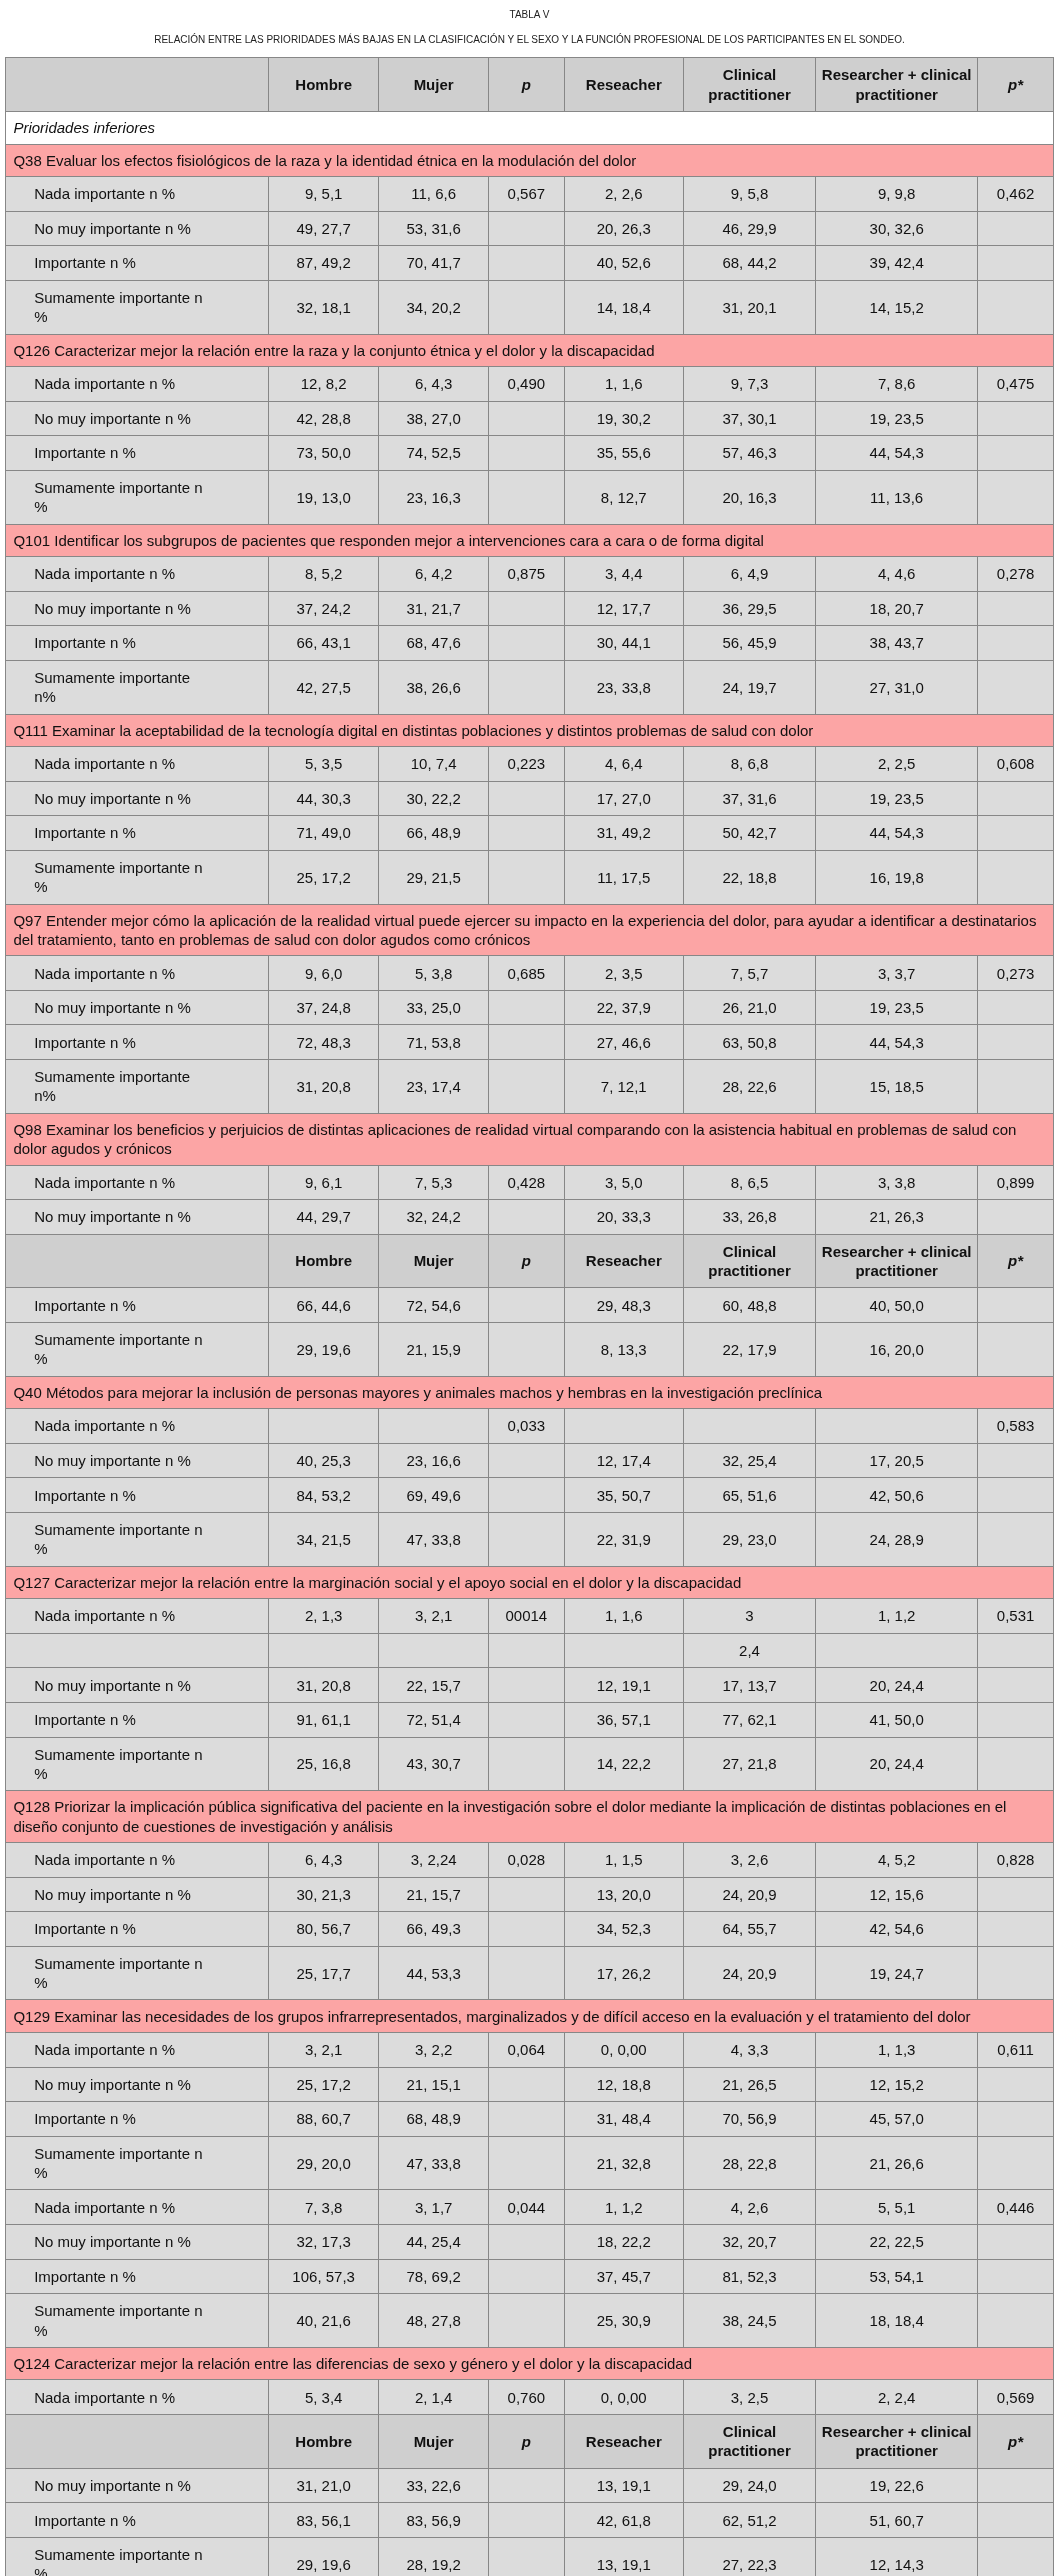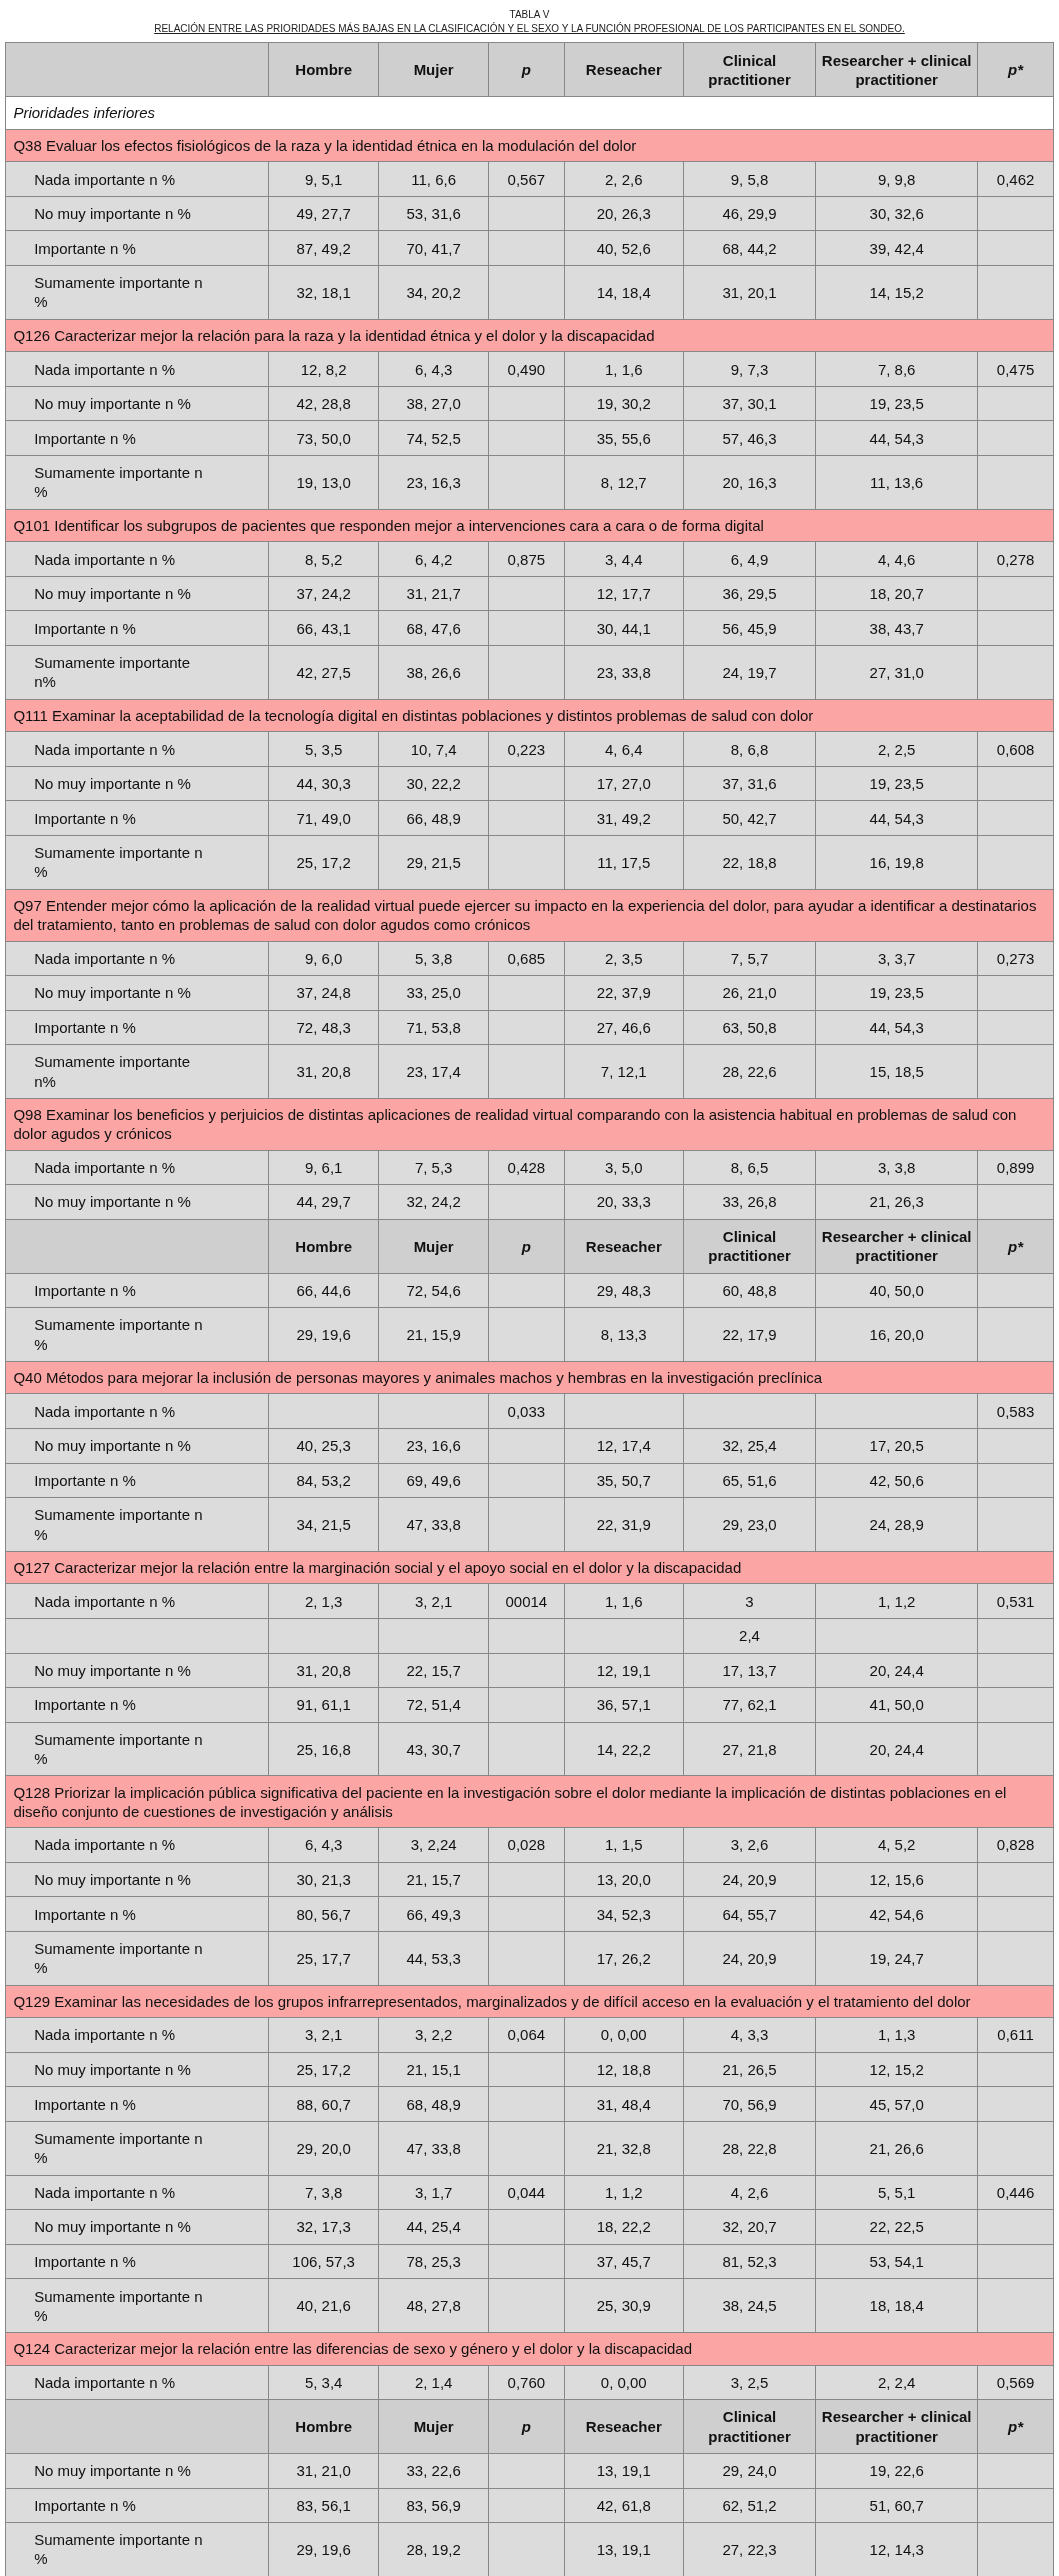--- a/index.html
+++ b/index.html
@@ -11,21 +11,21 @@
   }
   .page { padding: 5.2px 5.2px 13.4px 5.2px; }
 
   .caption {
     text-align: center;
     font-size: 10px;
     line-height: 1.35;
     color: #222;
     margin: 3.1px 0 7.2px 0;
   }
-  .caption .cap-title { max-width: 793px; margin: 0 auto; text-decoration: underline; }
+  .caption .cap-title { max-width: 793px; margin: 11px auto; }
 
   table {
     width: 100%;
     border-collapse: collapse;
     table-layout: fixed;
   }
   th, td {
     border: 0.8px solid #878787;
     font-size: 15px;
     line-height: 1.28;
@@ -131,21 +131,21 @@
           <td class="lbl"><span class="w">Sumamente importante n %</span></td>
           <td class="val">32, 18,1</td>
           <td class="val">34, 20,2</td>
           <td class="val"></td>
           <td class="val">14, 18,4</td>
           <td class="val">31, 20,1</td>
           <td class="val">14, 15,2</td>
           <td class="val"></td>
         </tr>
         <tr class="section-row">
-          <td colspan="8" class="section">Q126 Caracterizar mejor la relación para la raza y la identidad étnica y el dolor y la discapacidad</td>
+          <td colspan="8" class="section">Q126 Caracterizar mejor la relación entre la raza y la conjunto étnica y el dolor y la discapacidad</td>
         </tr>
         <tr class="data">
           <td class="lbl"><span>Nada importante n %</span></td>
           <td class="val">12, 8,2</td>
           <td class="val">6, 4,3</td>
           <td class="val">0,490</td>
           <td class="val">1, 1,6</td>
           <td class="val">9, 7,3</td>
           <td class="val">7, 8,6</td>
           <td class="val">0,475</td>
@@ -560,21 +560,21 @@
           <td class="val">44, 25,4</td>
           <td class="val"></td>
           <td class="val">18, 22,2</td>
           <td class="val">32, 20,7</td>
           <td class="val">22, 22,5</td>
           <td class="val"></td>
         </tr>
         <tr class="data">
           <td class="lbl"><span>Importante n %</span></td>
           <td class="val">106, 57,3</td>
-          <td class="val">78, 25,3</td>
+          <td class="val">78, 69,2</td>
           <td class="val"></td>
           <td class="val">37, 45,7</td>
           <td class="val">81, 52,3</td>
           <td class="val">53, 54,1</td>
           <td class="val"></td>
         </tr>
         <tr class="data">
           <td class="lbl"><span class="w">Sumamente importante n %</span></td>
           <td class="val">40, 21,6</td>
           <td class="val">48, 27,8</td>

